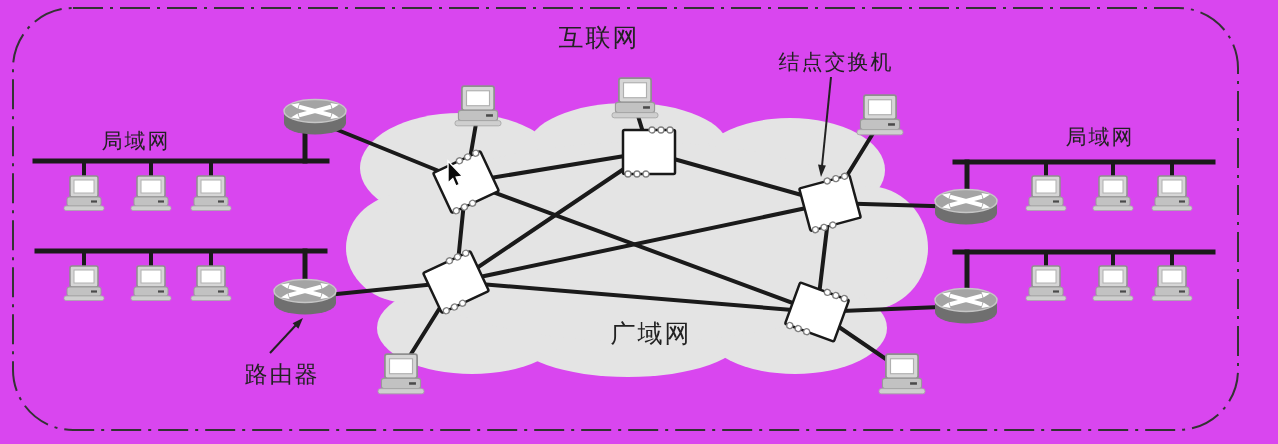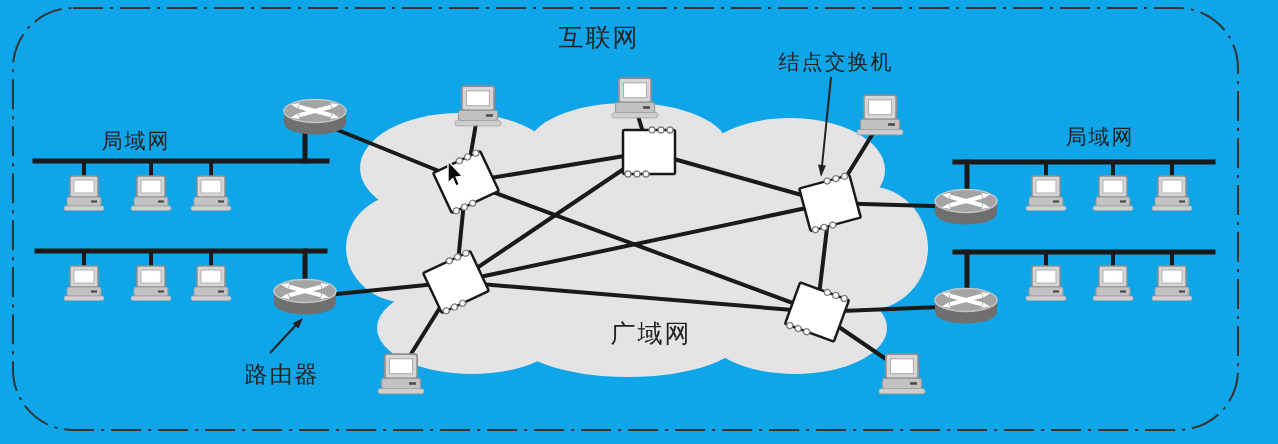--- a/index.html
+++ b/index.html
@@ -1,16 +1,16 @@
 <!DOCTYPE html>
 <html><head>
 <meta charset="utf-8">
 <style>
   html,body{margin:0;padding:0;background:#ffffff;}
-  .stage{position:relative;width:1278px;height:444px;background:#0ea5e9;overflow:hidden;}
+  .stage{position:relative;width:1278px;height:444px;background:#d946ef;overflow:hidden;}
   svg{display:block;}
   .link{stroke:#1a1a1a;stroke-width:4;fill:none;stroke-linecap:round;}
   .bus{stroke:#1a1a1a;stroke-width:5;fill:none;stroke-linecap:square;}
   .drop{stroke:#1a1a1a;stroke-width:4;fill:none;}
   .ann{stroke:#222;stroke-width:2;fill:none;}
   .annhead{fill:#222;stroke:none;}
   .lbl{font-family:"Liberation Serif","DejaVu Serif",serif;fill:#222;letter-spacing:2px;}
   .lbl.big{font-size:25px;}
   .lbl.mid{font-size:21px;}
   .lbl.rt{font-size:23px;}

